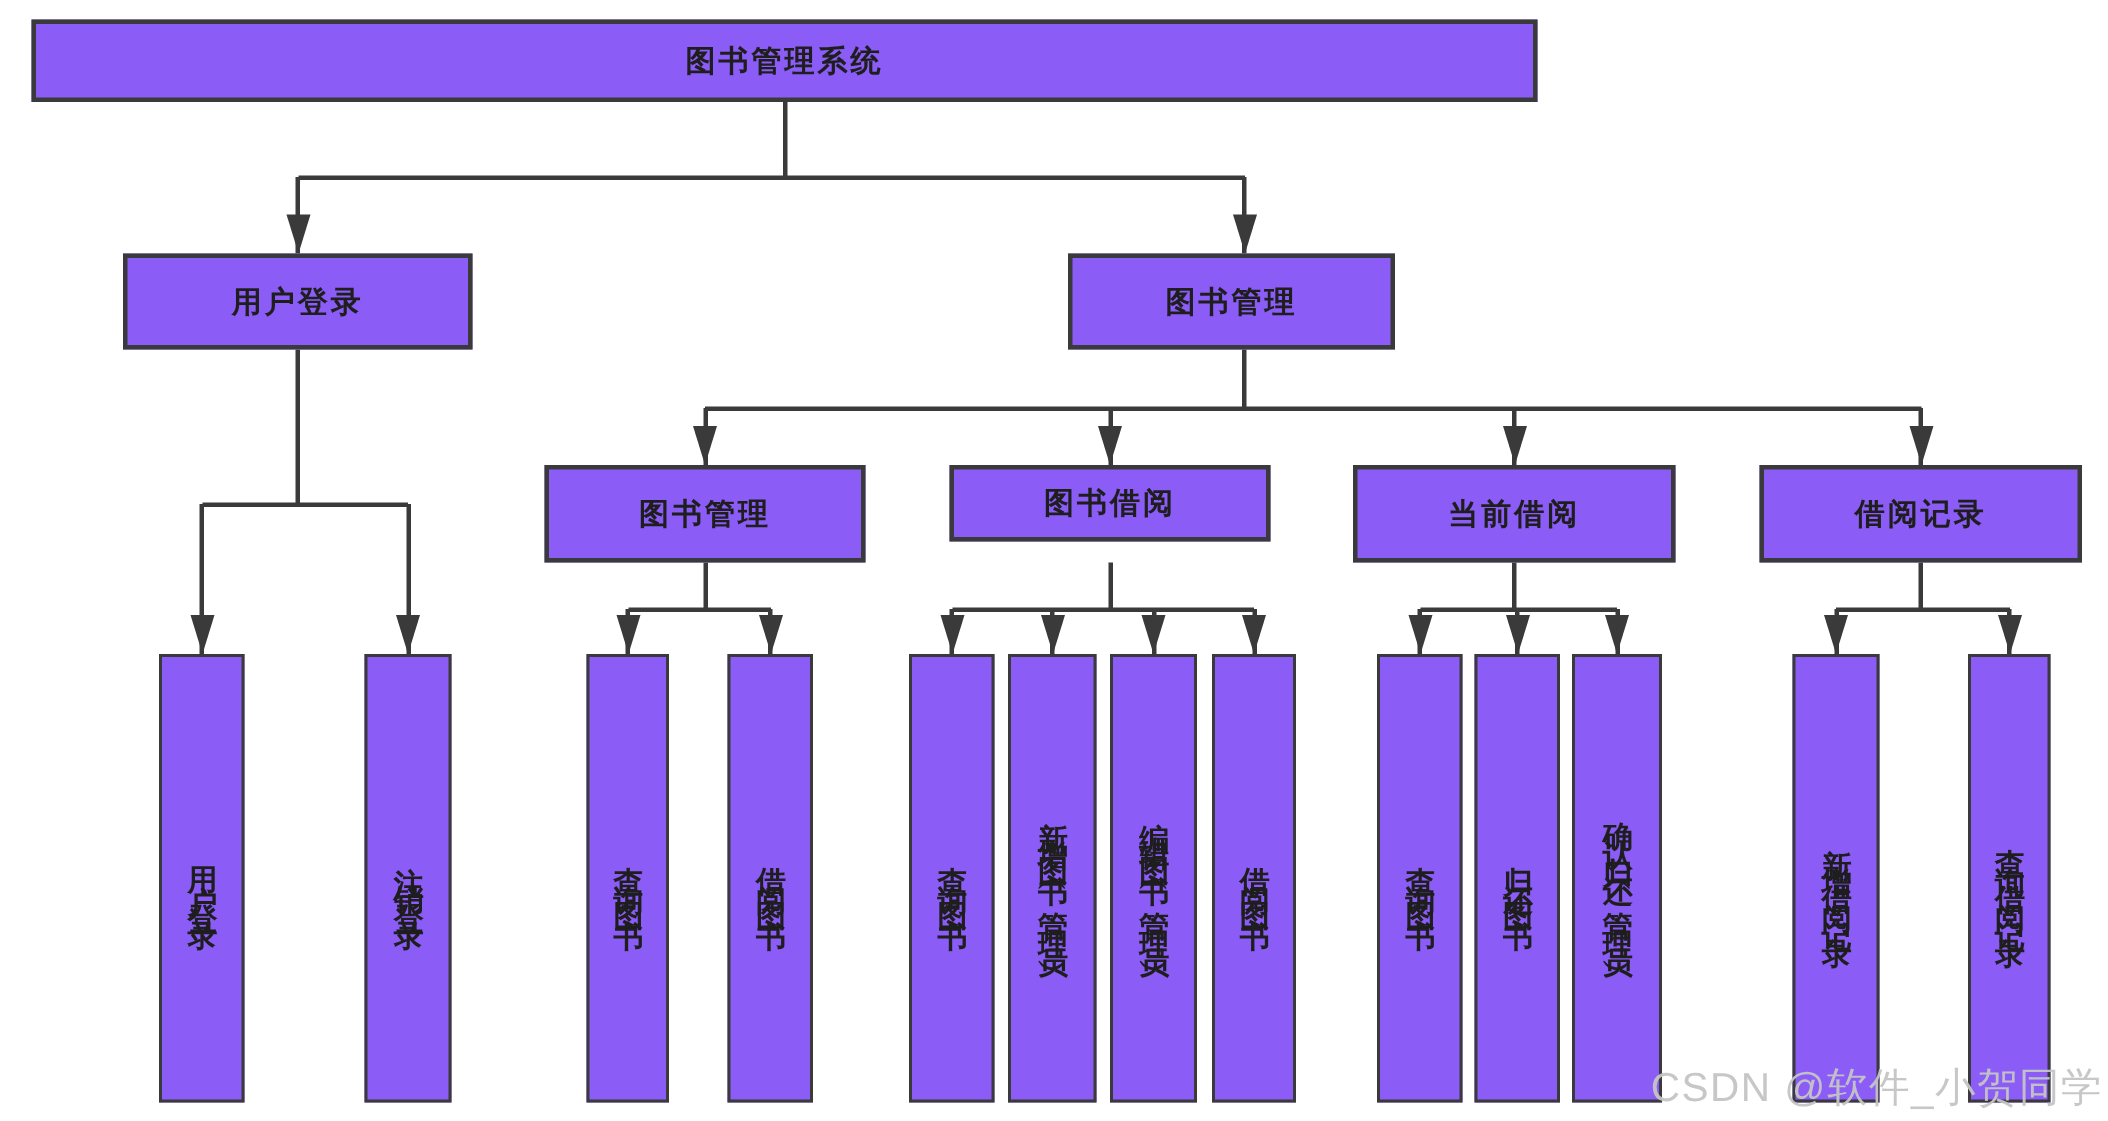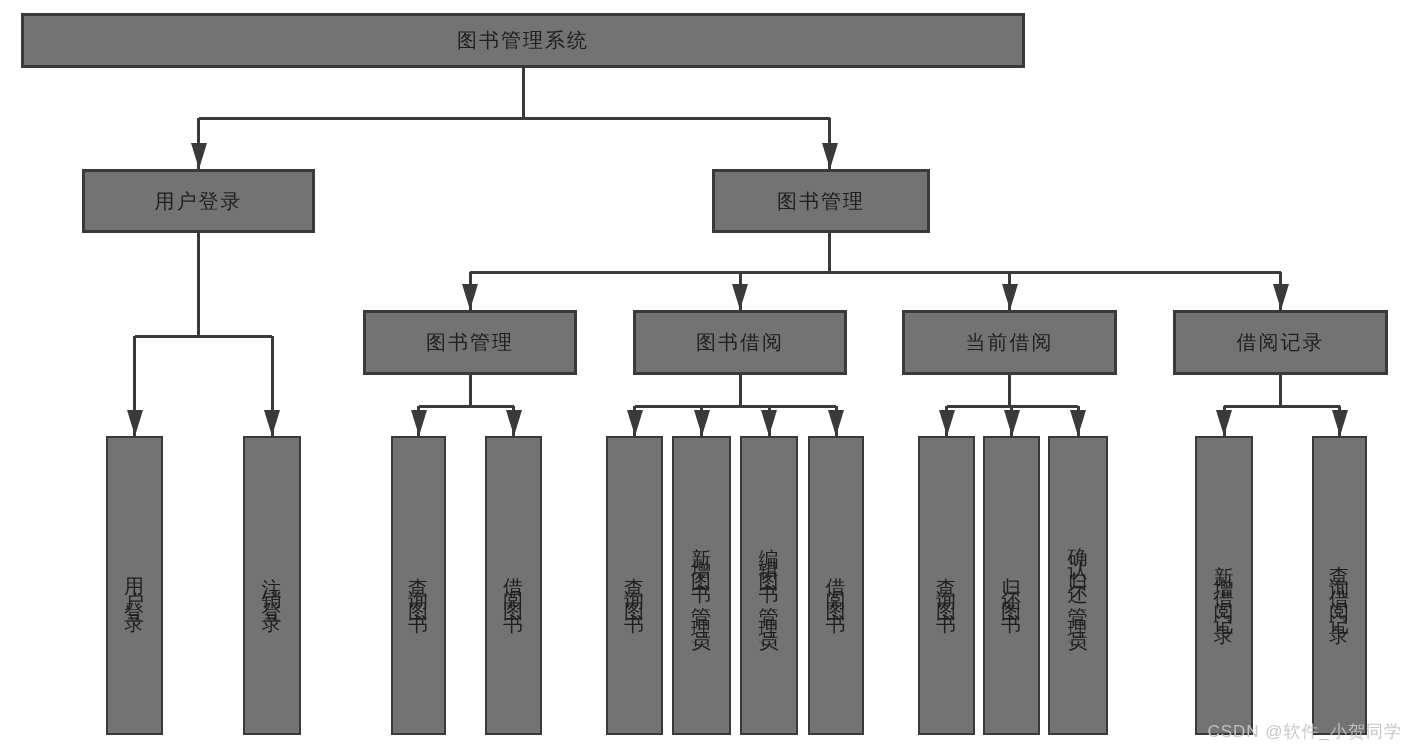--- a/index.html
+++ b/index.html
@@ -1,54 +1,54 @@
 <!DOCTYPE html>
 <html><head>
 <meta charset="utf-8">
 <style>
   html,body{margin:0;padding:0;background:#fff;}
   .canvas{
     position:relative;width:1405px;height:747px;background:#ffffff;
     font-family:"Liberation Sans","DejaVu Sans",sans-serif;overflow:hidden;
   }
   .node{
-    position:absolute;box-sizing:border-box;background:#737373;
+    position:absolute;box-sizing:border-box;background:#8b5cf6;
     border:3px solid #3a3a3a;color:#1e1e1e;
     display:flex;align-items:center;justify-content:center;
-    font-size:20px;letter-spacing:2px;z-index:2;
+    font-size:20px;letter-spacing:2px;z-index:2;font-weight:bold;
   }
   .leaf{border-width:2.5px;}
   .leaf span{
     writing-mode:vertical-rl;text-orientation:mixed;
     font-size:20px;letter-spacing:12px;line-height:1;color:#1e1e1e;
   }
   .ln{position:absolute;background:#3a3a3a;z-index:1;display:block;}
   .ah{
     position:absolute;width:0;height:0;z-index:1;display:block;
     border-left:8px solid transparent;border-right:8px solid transparent;
     border-top:26px solid #3a3a3a;
   }
   .watermark{
     position:absolute;right:3px;bottom:4px;z-index:9;
-    font-size:17px;letter-spacing:1px;color:rgba(196,196,196,0.95);
+    font-size:27px;letter-spacing:1px;color:rgba(196,196,196,0.95);
     white-space:nowrap;
   }
 </style>
 </head>
 <body>
 
 <div class="canvas">
 
   <div class="node" style="left:21px;top:13px;width:1004px;height:55px;">图书管理系统</div>
 
   <div class="node" style="left:82px;top:169px;width:233px;height:64px;">用户登录</div>
   <div class="node" style="left:712px;top:169px;width:218px;height:64px;">图书管理</div>
 
   <div class="node" style="left:363px;top:310px;width:214px;height:65px;">图书管理</div>
-  <div class="node" style="left:633px;top:310px;width:214px;height:65px;">图书借阅</div>
+  <div class="node" style="left:633px;top:310px;width:214px;height:51px;">图书借阅</div>
   <div class="node" style="left:902px;top:310px;width:215px;height:65px;">当前借阅</div>
   <div class="node" style="left:1173px;top:310px;width:215px;height:65px;">借阅记录</div>
 
   <div class="node leaf" style="left:106px;top:436px;width:57px;height:299px;">
     <span>用户登录</span>
     </div>
   <div class="node leaf" style="left:243px;top:436px;width:58px;height:299px;">
     <span>注销登录</span>
     </div>
 

